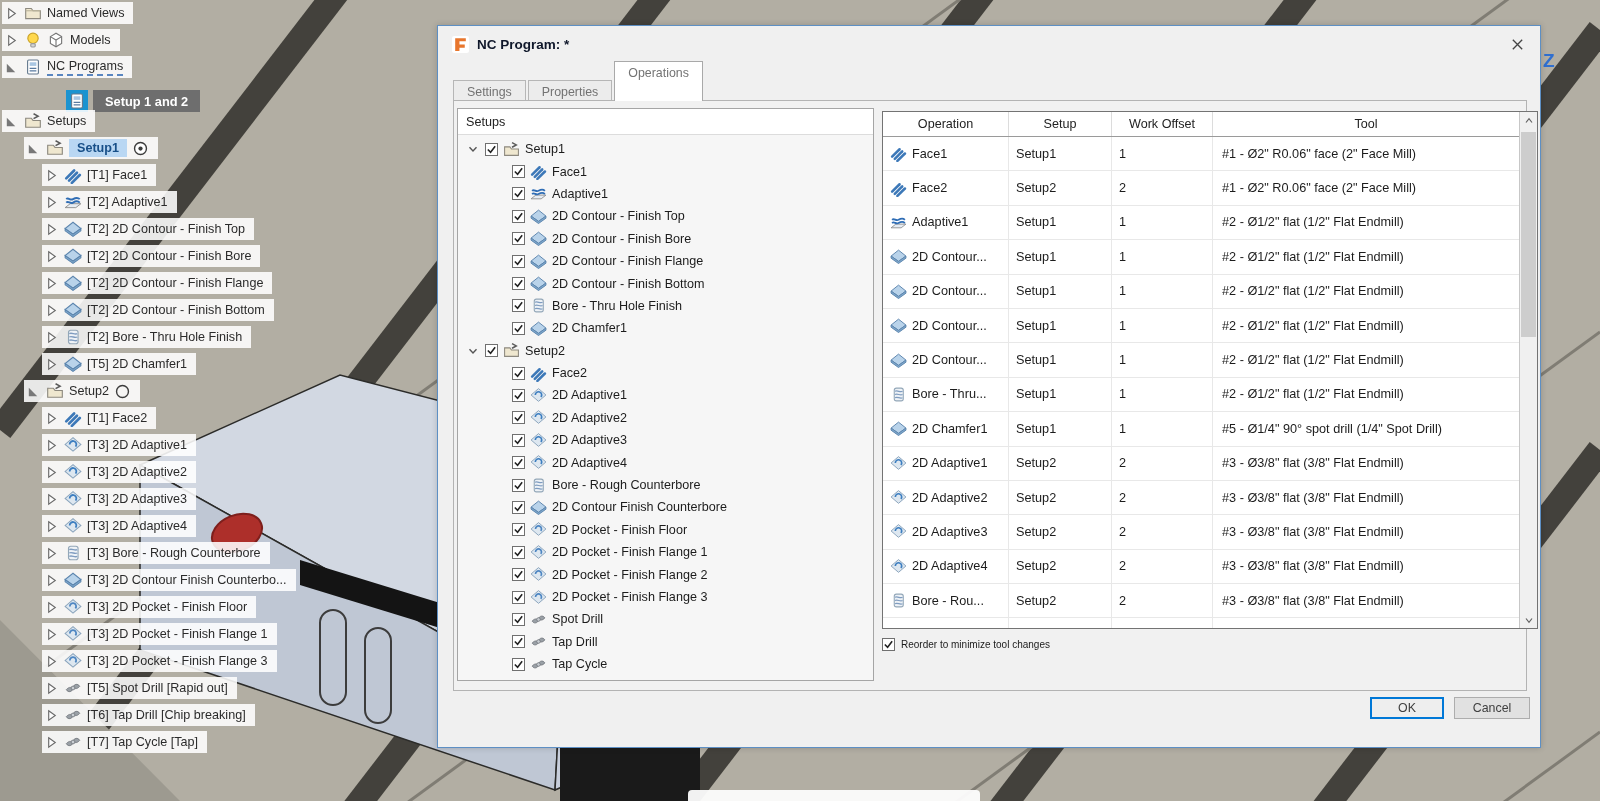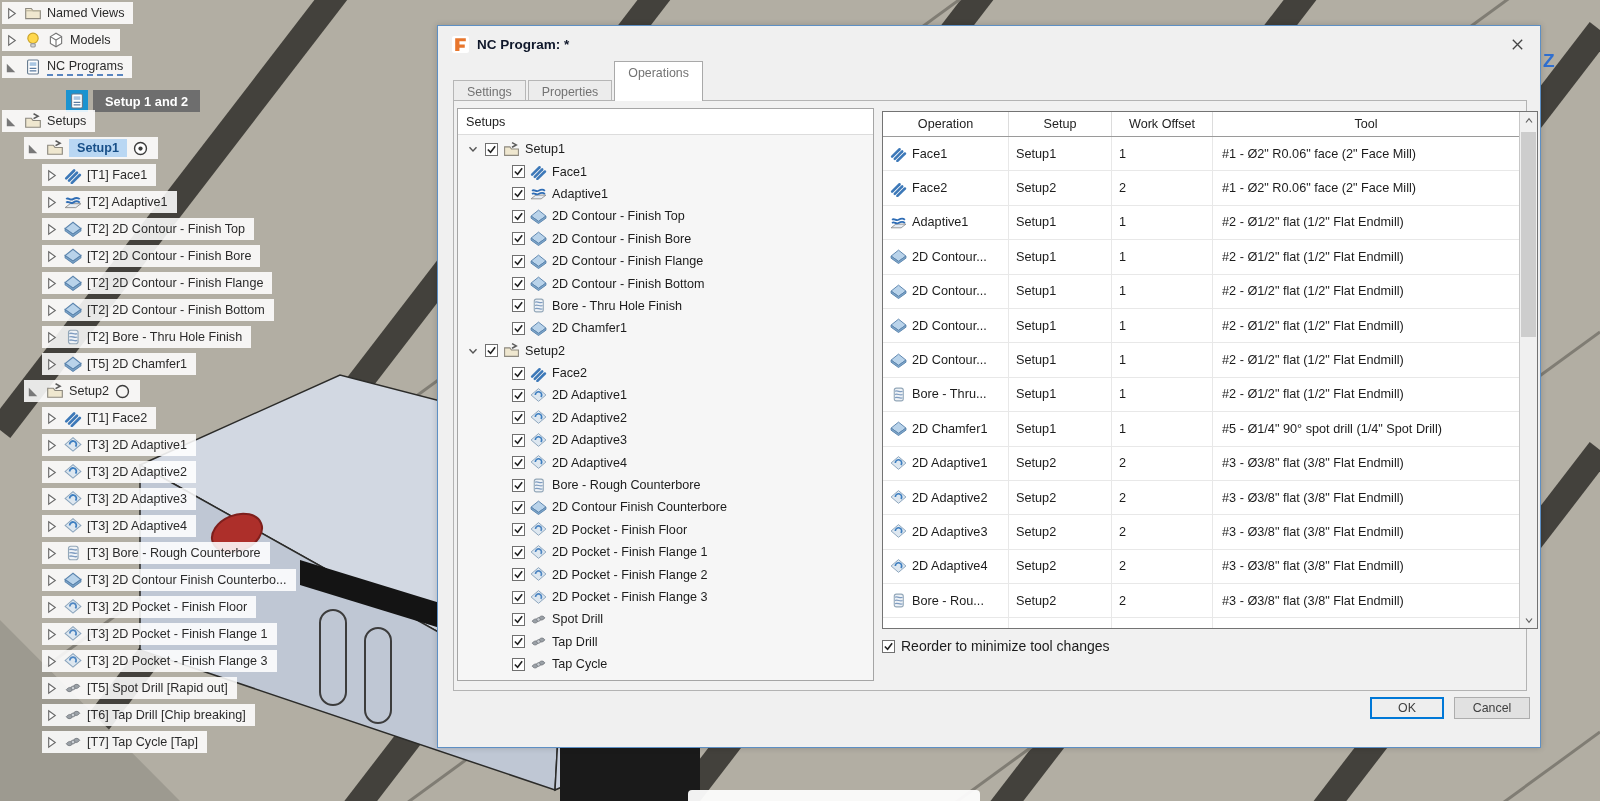--- a/index.html
+++ b/index.html
@@ -77,21 +77,21 @@
         border-right:1px solid #e8e8e8;white-space:nowrap;overflow:hidden;}
   .op-c:last-child{border-right:none;padding-left:9px;}
   .op-c .d-icon{margin-right:5px;}
   .sbar{width:17px;border-left:1px solid #c7c7c7;background:#f0f0f0;display:flex;
         flex-direction:column;}
   .sbtn{height:17px;display:flex;align-items:center;justify-content:center;flex:none;}
   .sthumb{margin:3px 1px 0;height:205px;background:#cdcdcd;flex:none;}
   .sfill{flex:1;}
 
   .reorder{position:absolute;left:428px;top:537px;display:flex;align-items:center;gap:6px;
-           font-size:14px;color:#1c1c1c;}
+           font-size:10px;color:#1c1c1c;}
 
   .btn{position:absolute;bottom:28px;height:22px;display:flex;align-items:center;
        justify-content:center;font-size:12.4px;color:#404040;background:#e1e1e1;
        border:1px solid #adadad;box-sizing:border-box;cursor:pointer;}
   .btn-ok{right:96px;width:74px;border:2px solid #0078d7;background:#e5f1fb00;background:#eee;}
   .btn-cancel{right:10px;width:76px;}
 
   .navstrip{position:absolute;left:688px;top:790px;width:292px;height:11px;
             background:rgba(253,253,253,0.95);border-radius:4px 4px 0 0;z-index:6;}
 </style>

